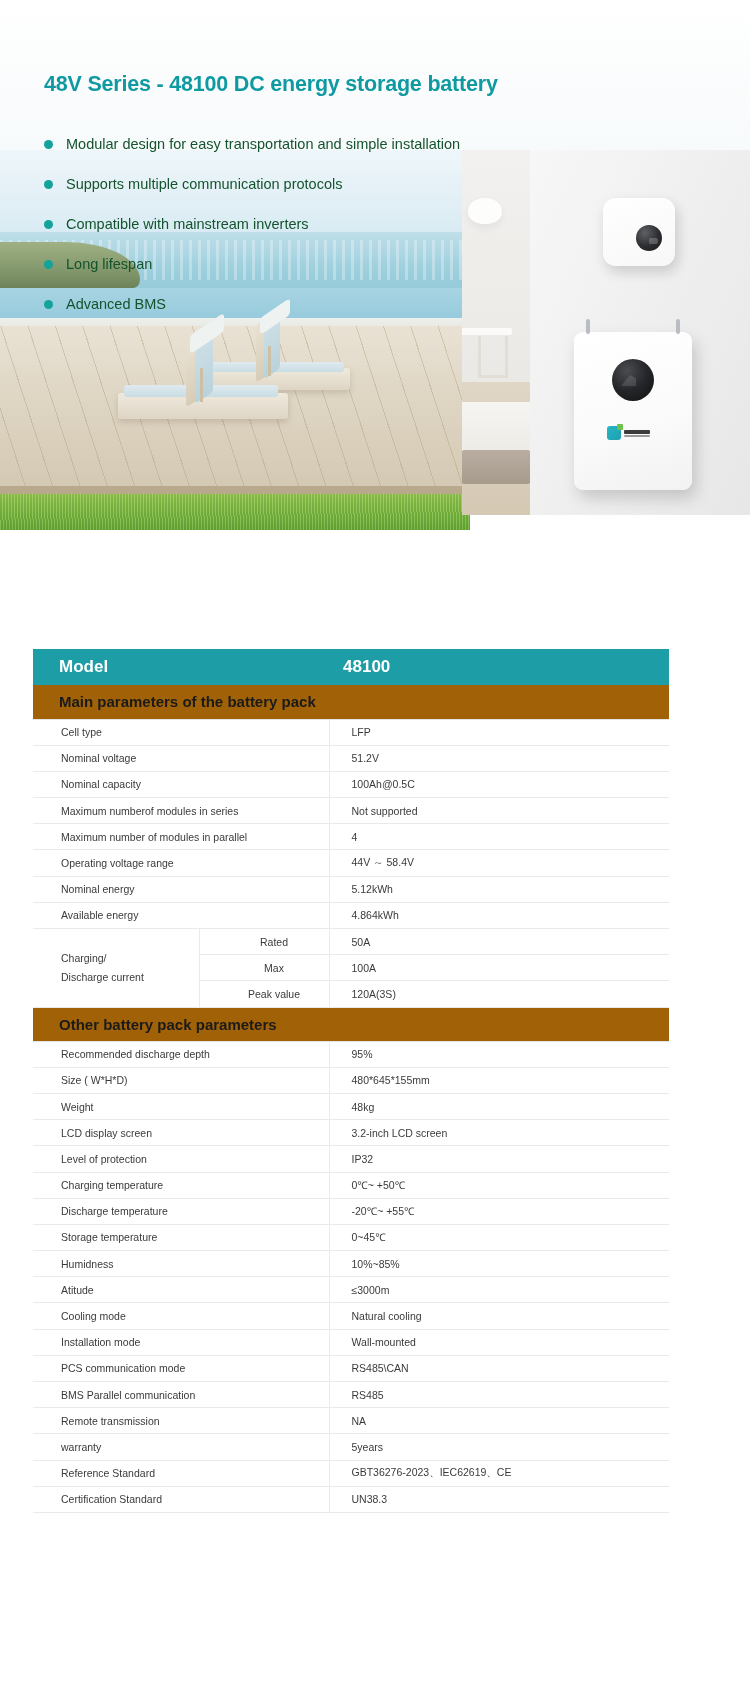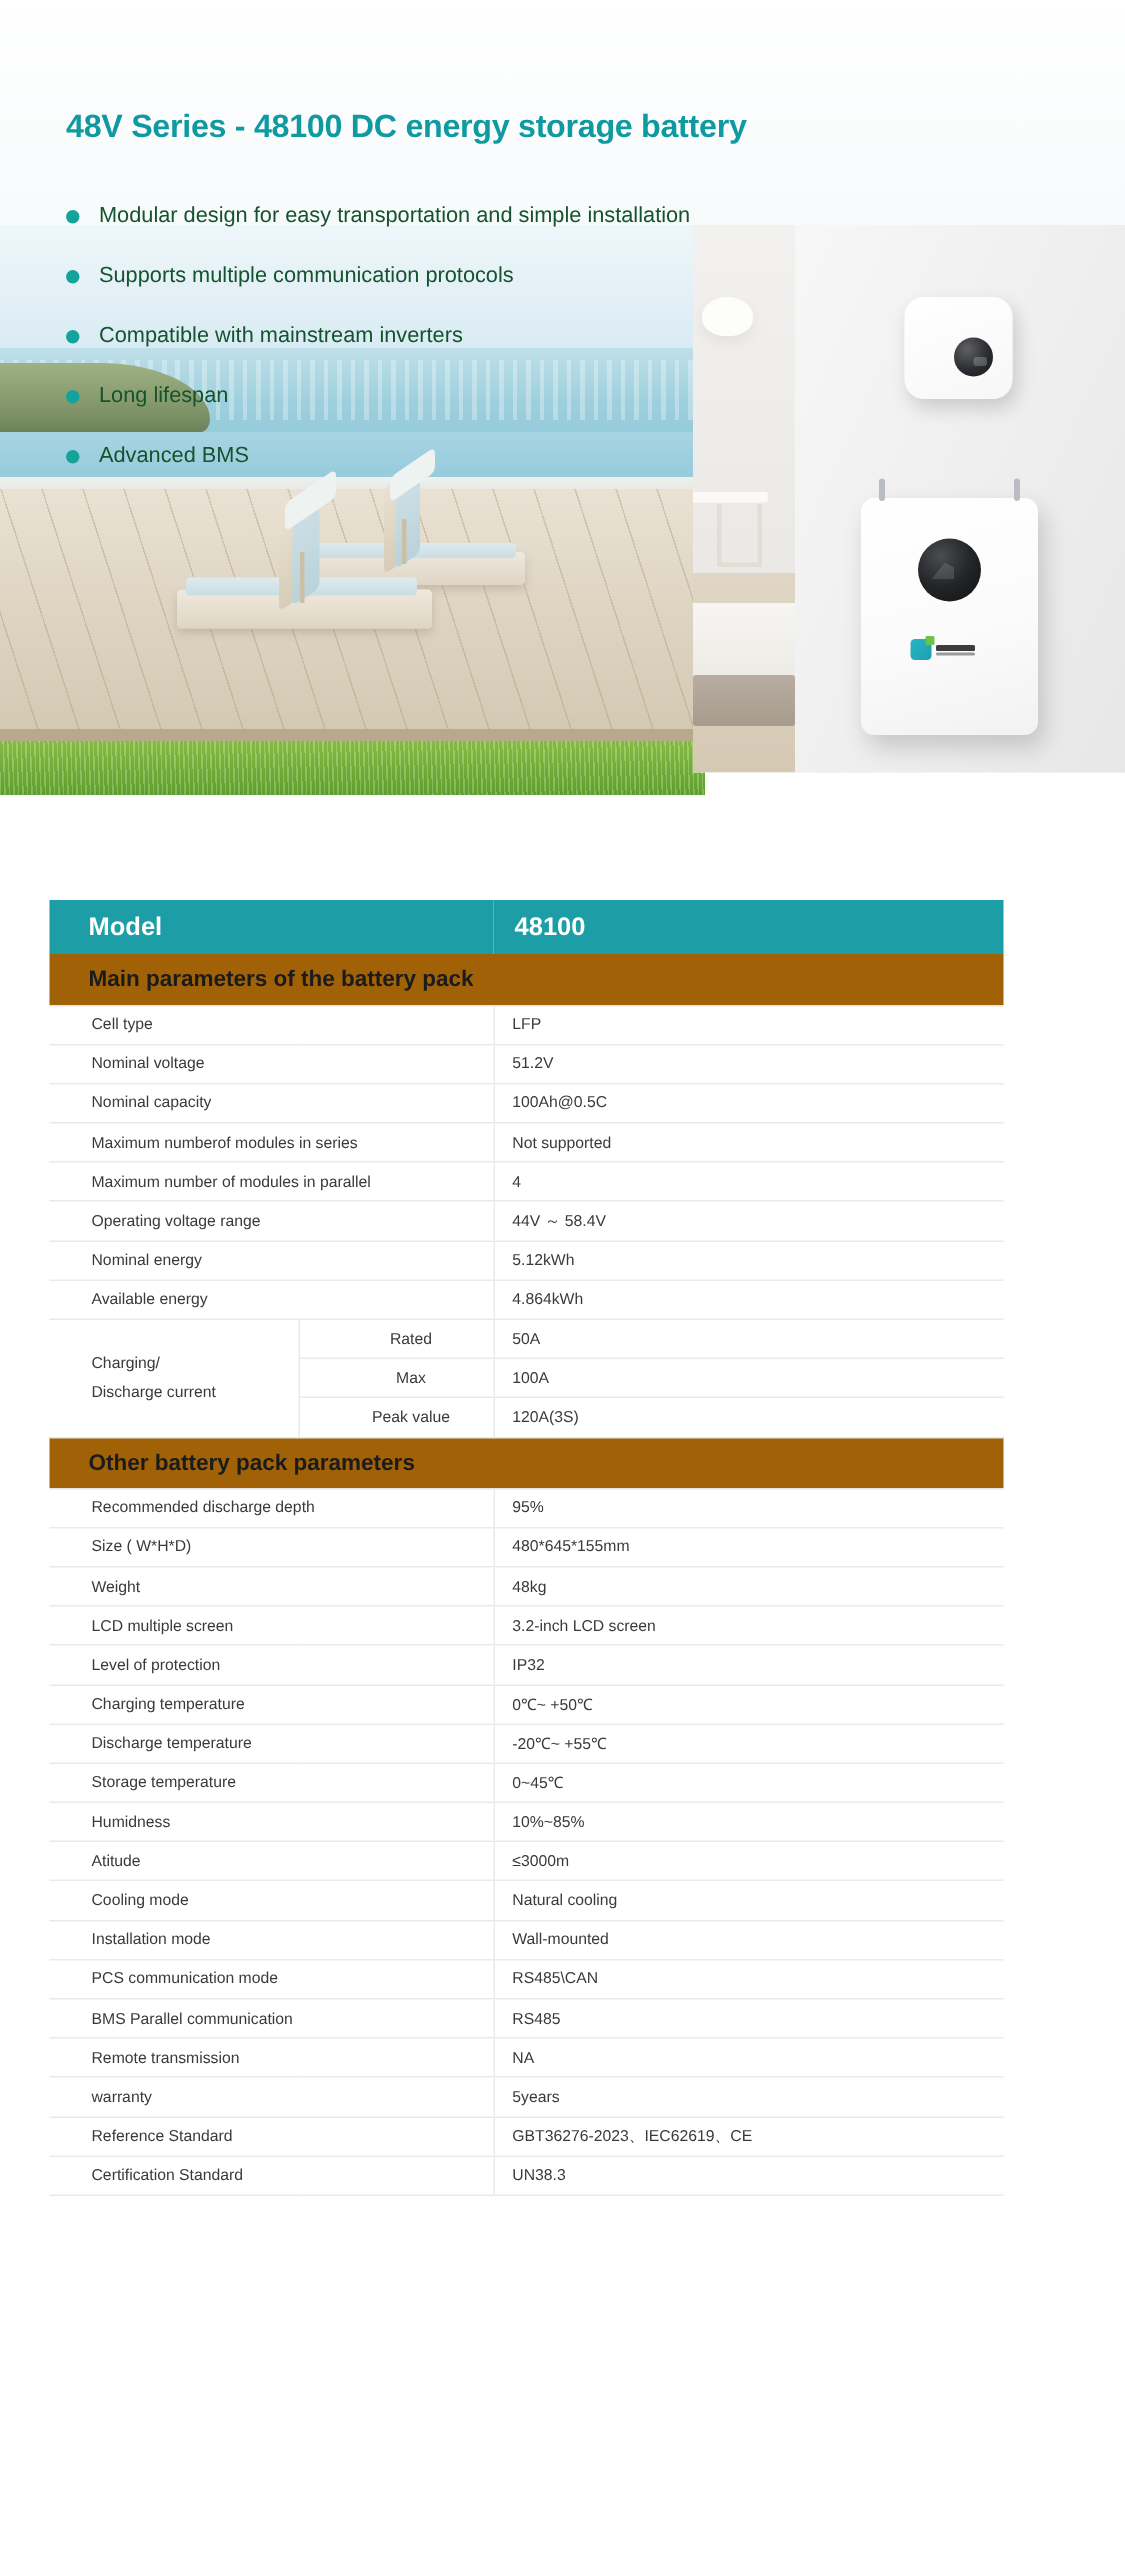--- a/index.html
+++ b/index.html
@@ -218,21 +218,21 @@
   }
   .feature-dot {
     width: 9px; height: 9px; border-radius: 50%;
     background: #13a39b; flex: 0 0 9px;
   }
   .feature-text {
     font-size: 14.5px; color: #14532d; white-space: nowrap;
   }
 
   
-  .spec-wrap { position: absolute; left: 33px; top: 600px; width: 636px; }
+  .spec-wrap { position: absolute; left: 33px; top: 649px; width: 636px; }
   table.spec { width: 636px; border-collapse: collapse; table-layout: fixed; }
   table.spec td { vertical-align: middle; }
 
   .hdr td {
     background: #1d9ea6; color: #ffffff; font-weight: bold;
     font-size: 17px; height: 36px;
   }
   .hdr td.k { padding-left: 26px; }
   .hdr td.v { padding-left: 14px; }
 
@@ -241,21 +241,21 @@
     font-size: 15px; height: 34px; padding-left: 26px;
     border-bottom: 1px solid #e4e4e4;
   }
 
   .row td {
     font-size: 10.5px; color: #3a3a3a; height: 26.2px;
     border-bottom: 1px solid #eaeaea;
   }
   .row td.k { padding-left: 28px; }
   .row td.sub { padding-left: 20px; text-align: center; border-left: 1px solid #eaeaea; }
-  .row td.v { padding-left: 12px; border-left: 1px solid #eaeaea; }
+  .row td.v { padding-left: 22px; border-left: 1px solid #eaeaea; }
 
   td.merge-k {
     font-size: 10.5px; color: #3a3a3a; padding-left: 28px;
     border-bottom: 1px solid #eaeaea; line-height: 1.75;
   }
   .tail td { height: 22px; border-bottom: none; }
 </style>
 </head>
 <body>
 
@@ -430,21 +430,21 @@
         </tr>
         <tr class="row">
           <td class="k" colspan="2">Size ( W*H*D)</td>
           <td class="v">480*645*155mm</td>
         </tr>
         <tr class="row">
           <td class="k" colspan="2">Weight</td>
           <td class="v">48kg</td>
         </tr>
         <tr class="row">
-          <td class="k" colspan="2">LCD multiple screen</td>
+          <td class="k" colspan="2">LCD display screen</td>
           <td class="v">3.2-inch LCD screen</td>
         </tr>
         <tr class="row">
           <td class="k" colspan="2">Level of protection</td>
           <td class="v">IP32</td>
         </tr>
         <tr class="row">
           <td class="k" colspan="2">Charging temperature</td>
           <td class="v">0℃~ +50℃</td>
         </tr>

